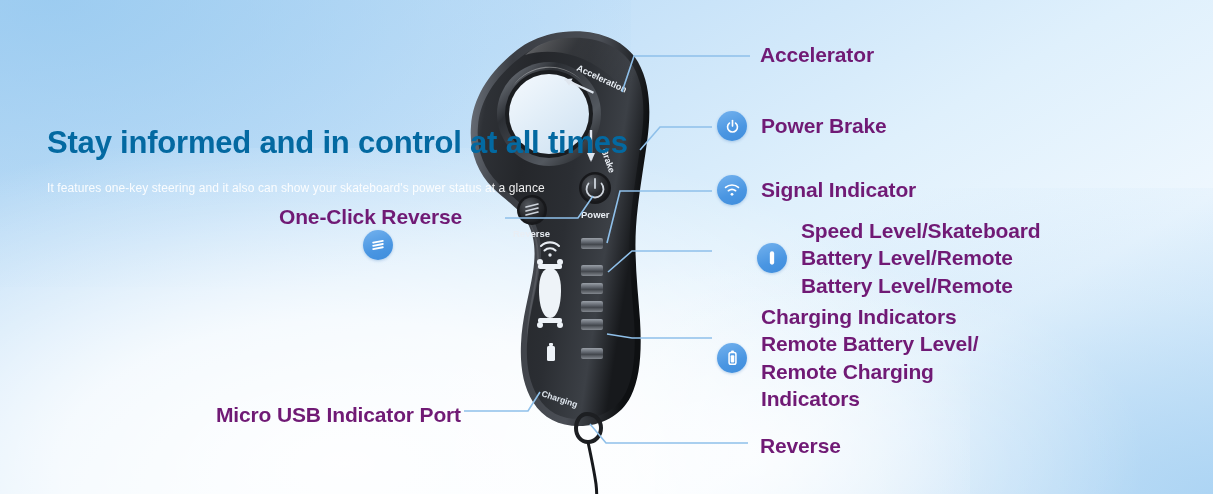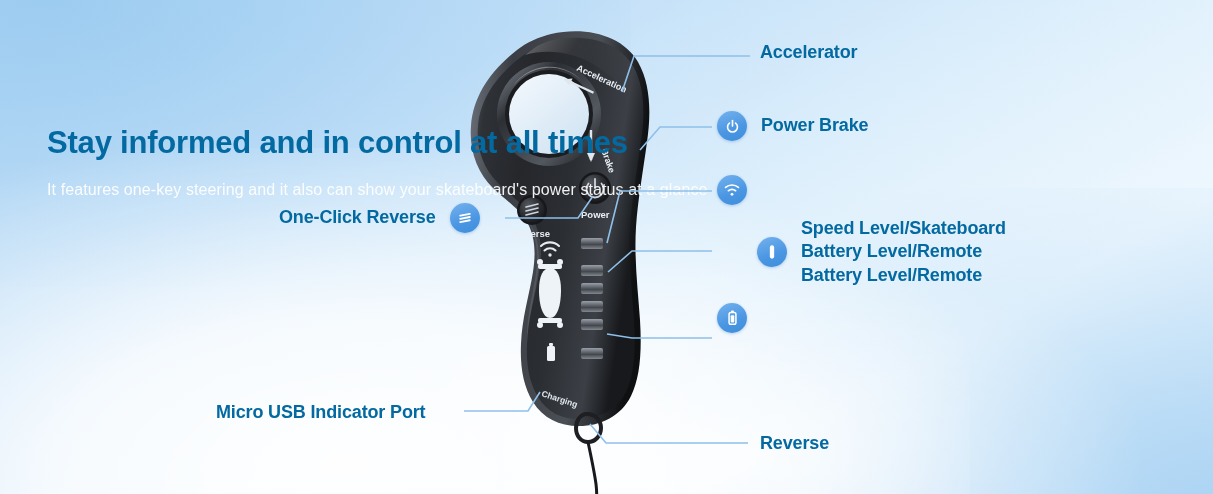--- a/index.html
+++ b/index.html
@@ -38,21 +38,21 @@
   }
 
   
   #headline-block { position:absolute; left:47px; top:80px; width:720px; z-index:6; }
   #headline {
     font-size:31px; font-weight:bold; color:#0369a1;
     letter-spacing:-0.2px; line-height:1.25; white-space:nowrap;margin-top:44px;
   }
   #subheadline {
     margin-top:18px;
-    font-size:16px; font-weight:normal; color:#ffffff;
+    font-size:12px; font-weight:normal; color:#ffffff;
     opacity:0.93; letter-spacing:0.1px; white-space:nowrap;
   }
 
   
   #device { position:absolute; left:455px; top:22px; width:230px; height:450px; z-index:5; }
   #device svg { display:block; width:100%; height:100%; overflow:visible; }
 
   
   #leaders { position:absolute; inset:0; z-index:7; pointer-events:none; }
   #leaders svg { width:100%; height:100%; display:block; }
@@ -61,26 +61,26 @@
   .callout { position:absolute; display:flex; align-items:center; z-index:8; }
   .callout .badge {
     width:30px; height:30px; border-radius:50%;
     background:linear-gradient(160deg,#74b2ee 0%,#4a96e2 60%,#3f8ddc 100%);
     display:flex; align-items:center; justify-content:center;
     flex:0 0 auto;
     box-shadow:0 1px 3px rgba(60,120,190,0.32);
   }
   .callout .badge svg { display:block; }
   .callout .ctext {
-    font-size:18px; font-weight:bold; color:#0369a1;
+    font-size:21px; font-weight:bold; color:#701a75;
     line-height:1.30; letter-spacing:-0.15px; white-space:pre-line;
   }
   .callout.right .badge { margin-right:14px; }
   .callout.left  .badge { margin-left:14px; }
-  .callout.left  { }
+  .callout.left  { flex-direction:column; }
   .callout.noicon .ctext { margin-left:0; }
 </style>
 </head>
 <body>
 
 <div id="bg">
   <div class="bg-base"></div>
   <div class="bg-tl"></div>
   <div class="bg-br"></div>
   <div class="bg-glow"></div>
@@ -296,20 +296,21 @@
 <div class="callout right" style="left:717px; top:175px;">
   <span class="badge">
     <svg width="18" height="16" viewBox="0 0 24 20">
       <g stroke="#ffffff" stroke-width="2.2" fill="none" stroke-linecap="round">
         <path d="M3.4 6.6 A13 13 0 0 1 20.6 6.6"></path>
         <path d="M7.2 11 A8 8 0 0 1 16.8 11"></path>
       </g>
       <circle cx="12" cy="15.8" r="1.9" fill="#ffffff"></circle>
     </svg>
   </span>
+  <span class="ctext">Signal Indicator</span>
 </div>
 
 <div class="callout right" style="left:757px; top:217px;">
   <span class="badge">
     <svg width="16" height="18" viewBox="0 0 16 20">
       <rect x="5.6" y="2.6" width="4.8" height="14.8" rx="2.4" fill="#ffffff"></rect>
     </svg>
   </span>
   <span class="ctext">Speed Level/Skateboard
 Battery Level/Remote
@@ -317,20 +318,24 @@
 </div>
 
 <div class="callout right" style="left:717px; top:303px;">
   <span class="badge">
     <svg width="15" height="18" viewBox="0 0 14 20">
       <rect x="3.2" y="4" width="7.6" height="13" rx="2" fill="none" stroke="#ffffff" stroke-width="1.7"></rect>
       <rect x="5.4" y="1.8" width="3.2" height="2.4" rx="0.9" fill="#ffffff"></rect>
       <rect x="5" y="7" width="4" height="8" rx="1" fill="#ffffff"></rect>
     </svg>
   </span>
+  <span class="ctext">Charging Indicators
+Remote Battery Level/
+Remote Charging
+Indicators</span>
 </div>
 
 <div class="callout left" style="left:279px; top:203px;">
   <span class="ctext">One-Click Reverse</span>
   <span class="badge">
     <svg width="18" height="16" viewBox="0 0 20 18">
       <g stroke="#ffffff" stroke-width="2.1" stroke-linecap="round">
         <line x1="4.6" y1="6.4" x2="15.4" y2="4.3"></line>
         <line x1="4.6" y1="10" x2="15.4" y2="7.9"></line>
         <line x1="4.6" y1="13.6" x2="15.4" y2="11.5"></line>

